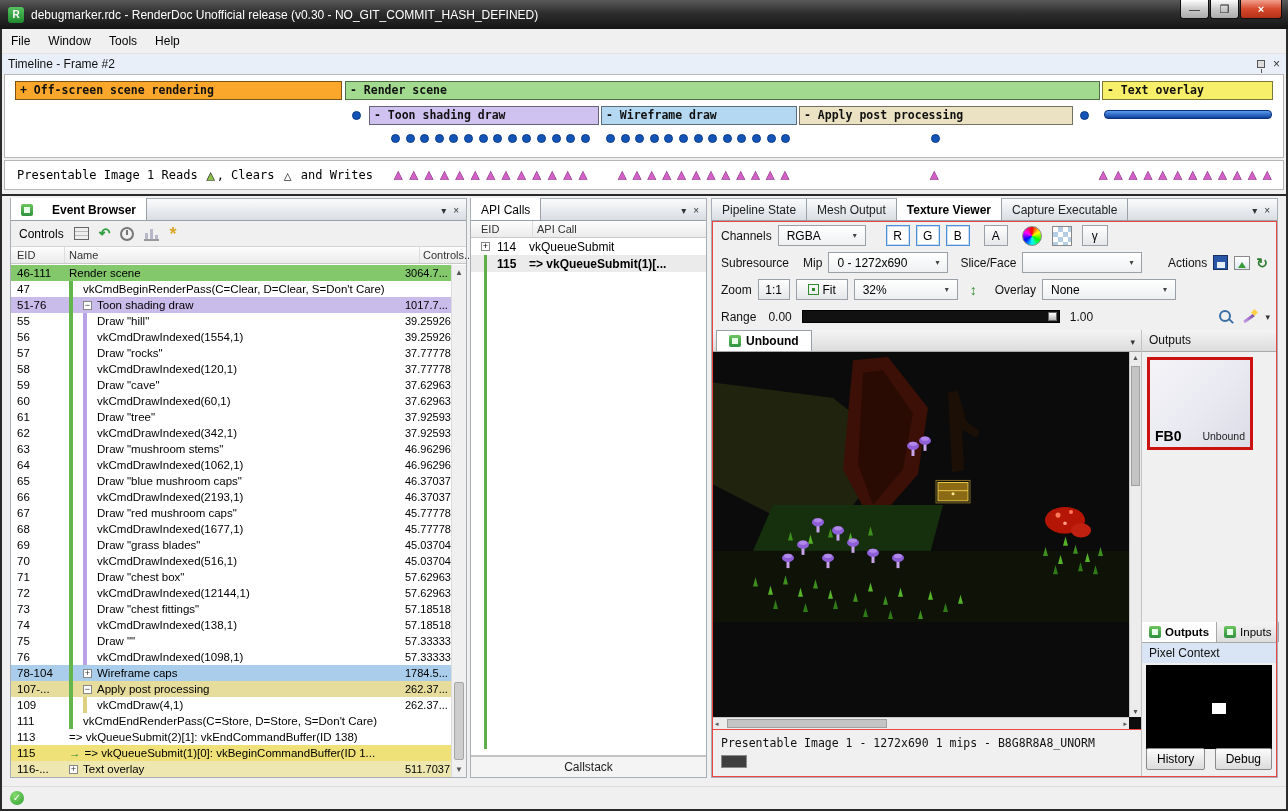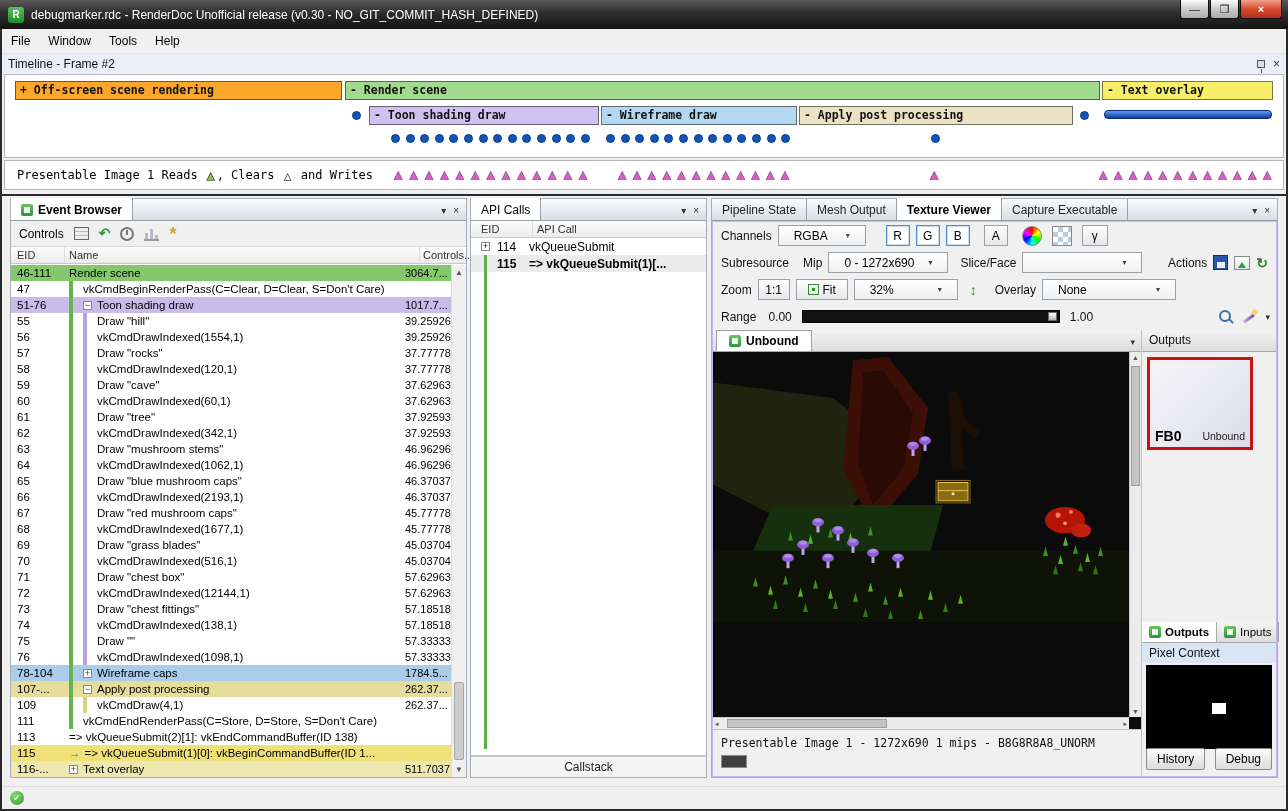--- a/index.html
+++ b/index.html
@@ -40,21 +40,21 @@
     font-family:"DejaVu Sans Mono",monospace; font-size:12px; display:flex; align-items:center; padding-left:12px; white-space:pre; }
   .tri-g { color:#8bc34a; -webkit-text-stroke:0.6px #333; font-size:13px; padding:0 2px; }
   .tri-o { color:#333; font-size:13px; padding:0 2px; }
   .tl-tri { position:absolute; font-size:14px; color:#d45fc8; -webkit-text-stroke:0.5px #7a2a74; top:5px; }
 
   
   .main { position:absolute; top:196px; left:2px; right:2px; bottom:25px; background:#f0f0f0; }
   .panel { position:absolute; background:#fff; border:1px solid #a8aeb6; }
   .phdr { height:22px; background:linear-gradient(#fafbfc,#d9dde3); border-bottom:1px solid #9aa0a8;
     display:flex; align-items:flex-end; }
-  .ptab { height:22px; background:#fff; border-right:1px solid #9aa0a8; padding:4px 10px 2px; display:flex; gap:5px; align-items:center; white-space:nowrap; }
+  .ptab { height:22px; background:#fff; border-right:1px solid #9aa0a8; padding:4px 10px 2px; display:flex; gap:19px; align-items:center; white-space:nowrap; }
   .ptab.bold { font-weight:bold; }
   .ptab.inactive { background:transparent; color:#222; }
   .phdr-btns { margin-left:auto; display:flex; align-items:center; gap:7px; padding:0 7px 4px 0; font-size:10px; color:#333; }
   .mini-ic { width:12px; height:12px; background:linear-gradient(#6cc45e,#2f9240); border-radius:2px; flex-shrink:0;
     position:relative; }
   .mini-ic::after { content:""; position:absolute; left:3px; top:3px; width:6px; height:6px; background:#eaffea; }
 
   
   .eb-panel { left:8px; top:2px; width:457px; bottom:8px; }
   .eb-toolbar { height:26px; background:#f0f0f0; border-bottom:1px solid #d6d6d6; display:flex; align-items:center; padding-left:8px; gap:10px; }
@@ -99,26 +99,26 @@
   .arow.sel { background:#ebebeb; }
   .arow .aexp { width:9px; height:9px; border:1px solid #888; background:#fff; font-size:9px; line-height:7px; text-align:center; margin-right:7px; flex-shrink:0; }
   .arow .aexp-sp { width:16px; flex-shrink:0; }
   .arow .aeid { width:32px; flex-shrink:0; }
   .arow.bold { font-weight:bold; }
   .api-treeline { position:absolute; left:13px; top:56px; bottom:28px; width:3px; background:#5fae49; }
   .api-foot { position:absolute; left:0; right:0; bottom:0; height:22px; background:#f4f4f4; border-top:2px solid #c4c4c4;
     text-align:center; color:#222; line-height:20px; }
 
   
-  .tv-panel { left:709px; top:2px; right:8px; bottom:8px; background:#c4b5fd; }
+  .tv-panel { left:709px; top:2px; right:8px; bottom:8px; background:#ef4444; }
   .tv-toolbar { position:absolute; top:23px; left:1px; right:1px; height:108px; background:#f0f0f0; }
   .tbr { height:27px; display:flex; align-items:center; padding-left:8px; gap:6px; }
   .lbl { color:#111; }
   .combo { height:21px; border:1px solid #9aa0a8; background:linear-gradient(#ffffff,#eef0f2);
-    display:flex; align-items:center; padding:0 15px; }
+    display:flex; align-items:center; padding:0 8px; }
   .combo .caret { margin-left:auto; font-size:8px; color:#444; padding-left:8px; }
   .tbtn { height:21px; min-width:24px; border:1px solid #9aa0a8; background:linear-gradient(#fefefe,#e6e7ea);
     display:flex; align-items:center; justify-content:center; gap:4px; padding:0 4px; }
   .tbtn.on { background:#fff; border-color:#4a90d8; box-shadow:inset 0 0 0 1px #cadcf0; }
   .cwheel { width:20px; height:20px; border-radius:50%; border:1px solid #888;
     background:conic-gradient(#f00,#ff0,#0f0,#0ff,#00f,#f0f,#f00); }
   .checker { width:20px; height:20px; border:1px solid #888;
     background-image:linear-gradient(45deg,#b6cde6 25%,transparent 25%,transparent 75%,#b6cde6 75%),
                      linear-gradient(45deg,#b6cde6 25%,#fff 25%,#fff 75%,#b6cde6 75%);
     background-size:10px 10px; background-position:0 0,5px 5px; }

